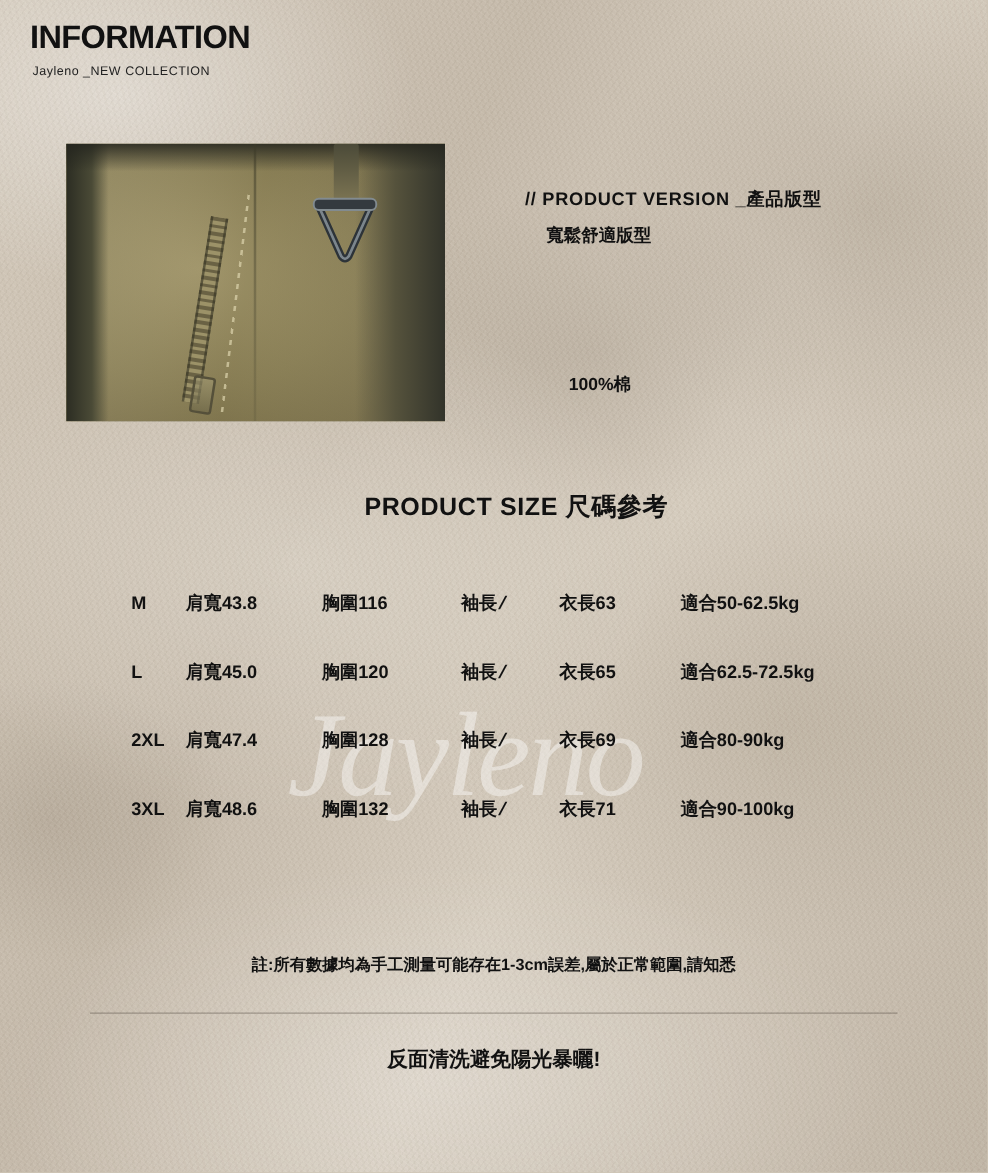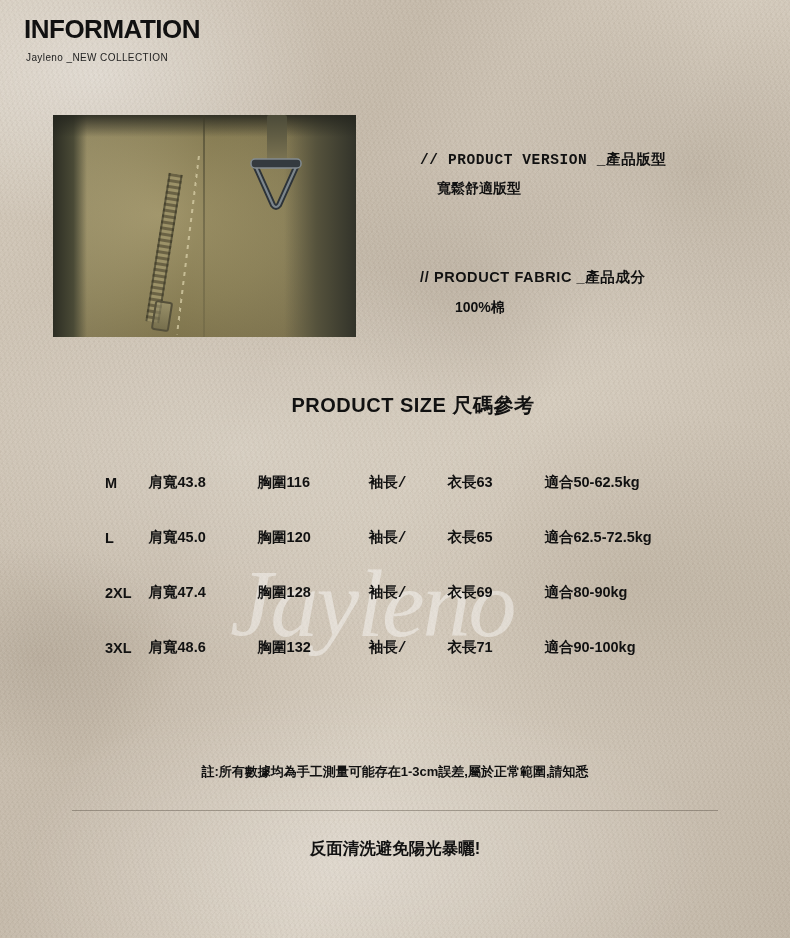--- a/index.html
+++ b/index.html
@@ -160,21 +160,21 @@
   .info-line { position: absolute; color: #111; }
   .info-label {
     font-size: 14.5px;
     font-weight: bold;
     letter-spacing: 0.6px;
   }
   .info-value {
     font-size: 14px;
     font-weight: bold;
   }
-  #pv-label { left: 420px; top: 150px; font-family: Liberation Mono, monospace; }
+  #pv-label { left: 420px; top: 150px; }
   #pv-value { left: 437px; top: 180px; }
   #pf-label { left: 420px; top: 268px; }
   #pf-value { left: 455px; top: 299px; }
 
   
   .size-title {
     position: absolute;
     left: 0; right: 0;
     top: 392px;
     text-align: center;
@@ -261,21 +261,20 @@
       <svg class="photo-dring" viewBox="0 0 54 56">
         <path d="M6 10 L48 10 L30 50 Q27 54 24 50 Z" fill="none" stroke="#2d3338" stroke-width="6" stroke-linejoin="round"></path>
         <path d="M6 10 L48 10 L30 50 Q27 54 24 50 Z" fill="none" stroke="#7b858c" stroke-width="2.2" stroke-linejoin="round"></path>
         <rect x="2" y="4" width="50" height="9" rx="4" fill="#343a3f" stroke="#828b90" stroke-width="1.5"></rect>
       </svg>
     </div>
   </div>
 
   <div class="info-line info-label" id="pv-label">//  PRODUCT VERSION _產品版型</div>
   <div class="info-line info-value" id="pv-value">寬鬆舒適版型</div>
-  <div class="info-line info-label" id="pf-label">//  PRODUCT  FABRIC _產品成分</div>
   <div class="info-line info-value" id="pf-value">100%棉</div>
 
   <div class="size-title">PRODUCT SIZE 尺碼參考</div>
 
   <table class="size-table">
     <tbody>
       <tr>
         <td class="col-size">M</td>
         <td class="col-shoulder">肩寬43.8</td>
         <td class="col-chest">胸圍116</td>

